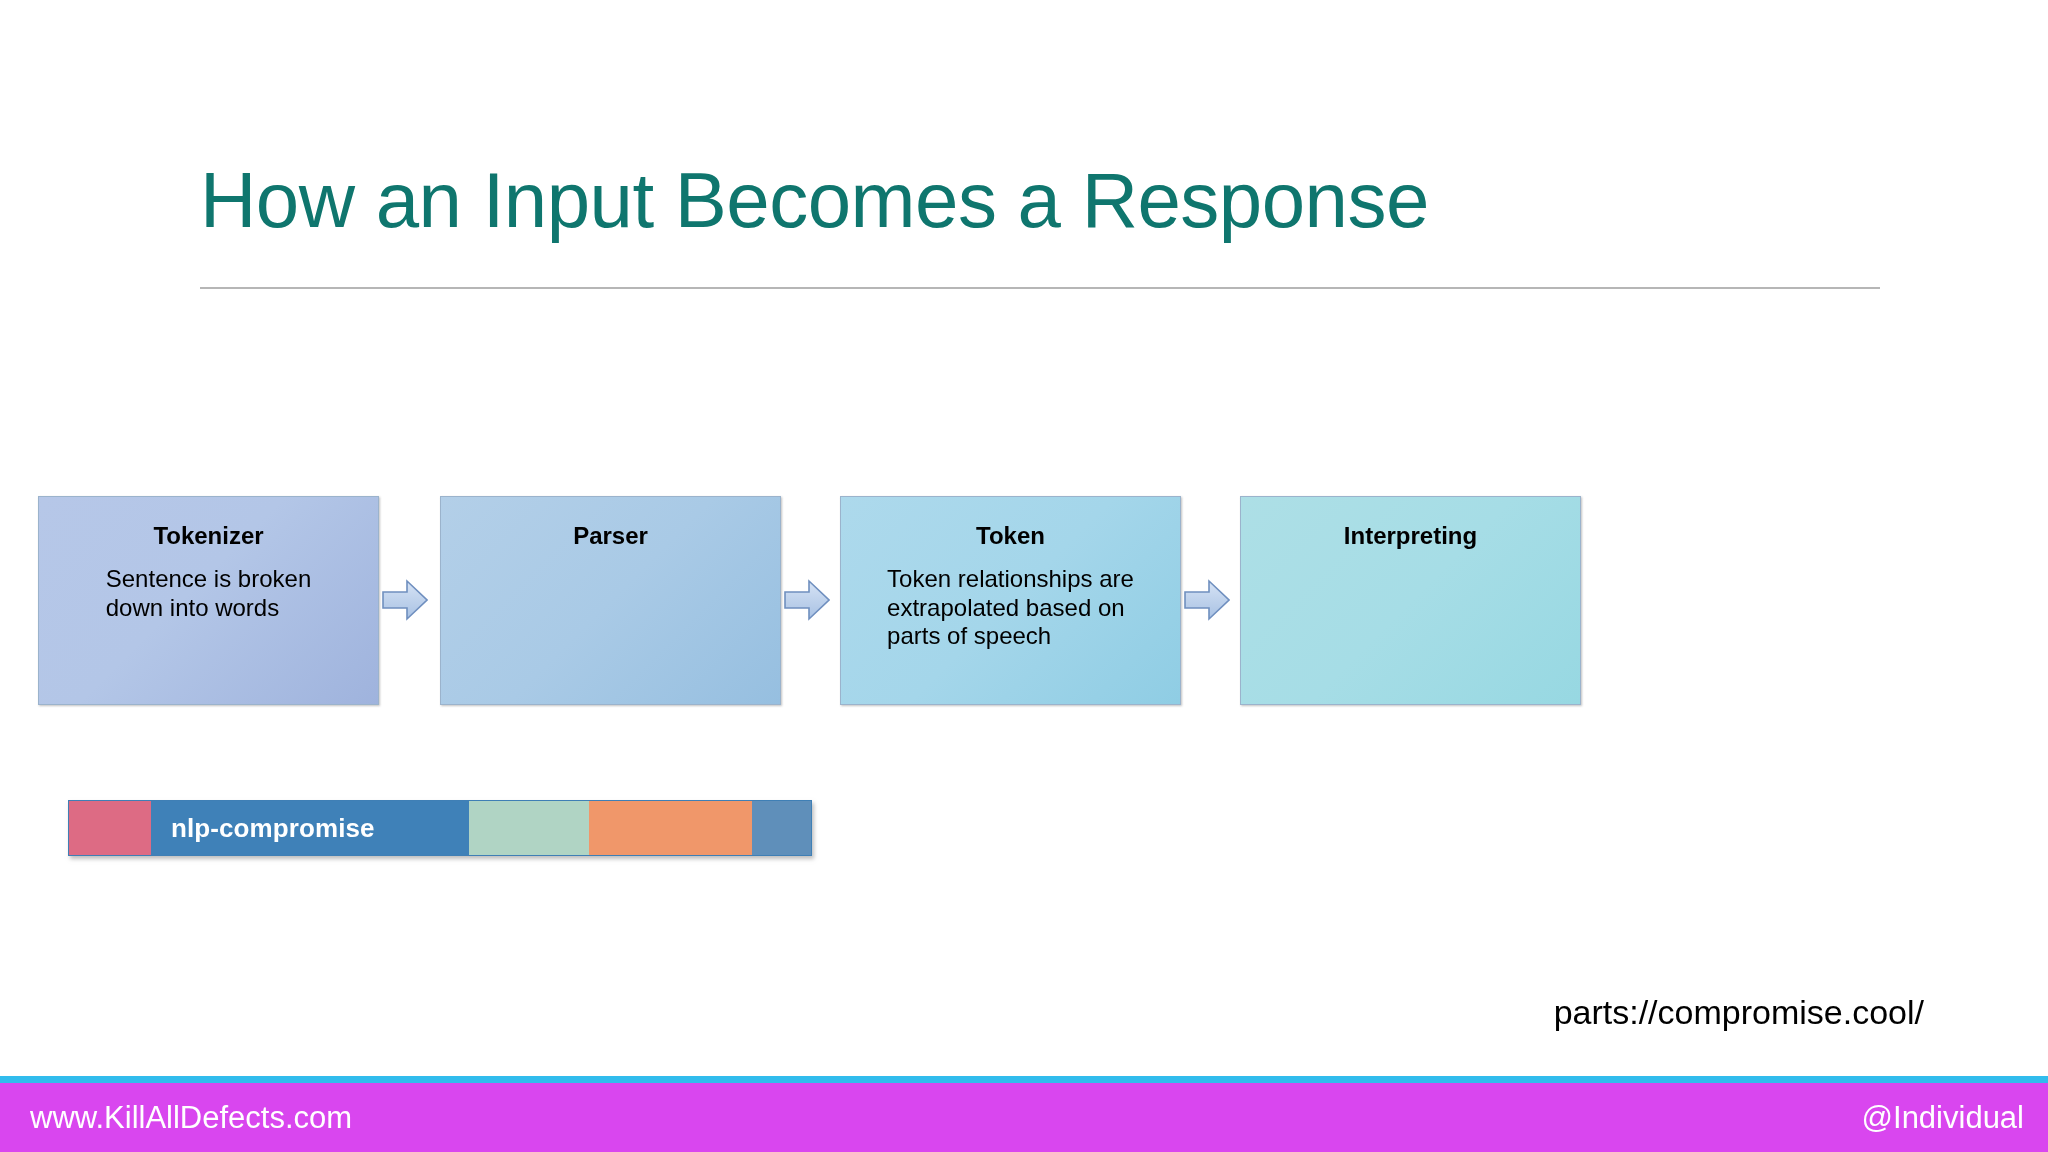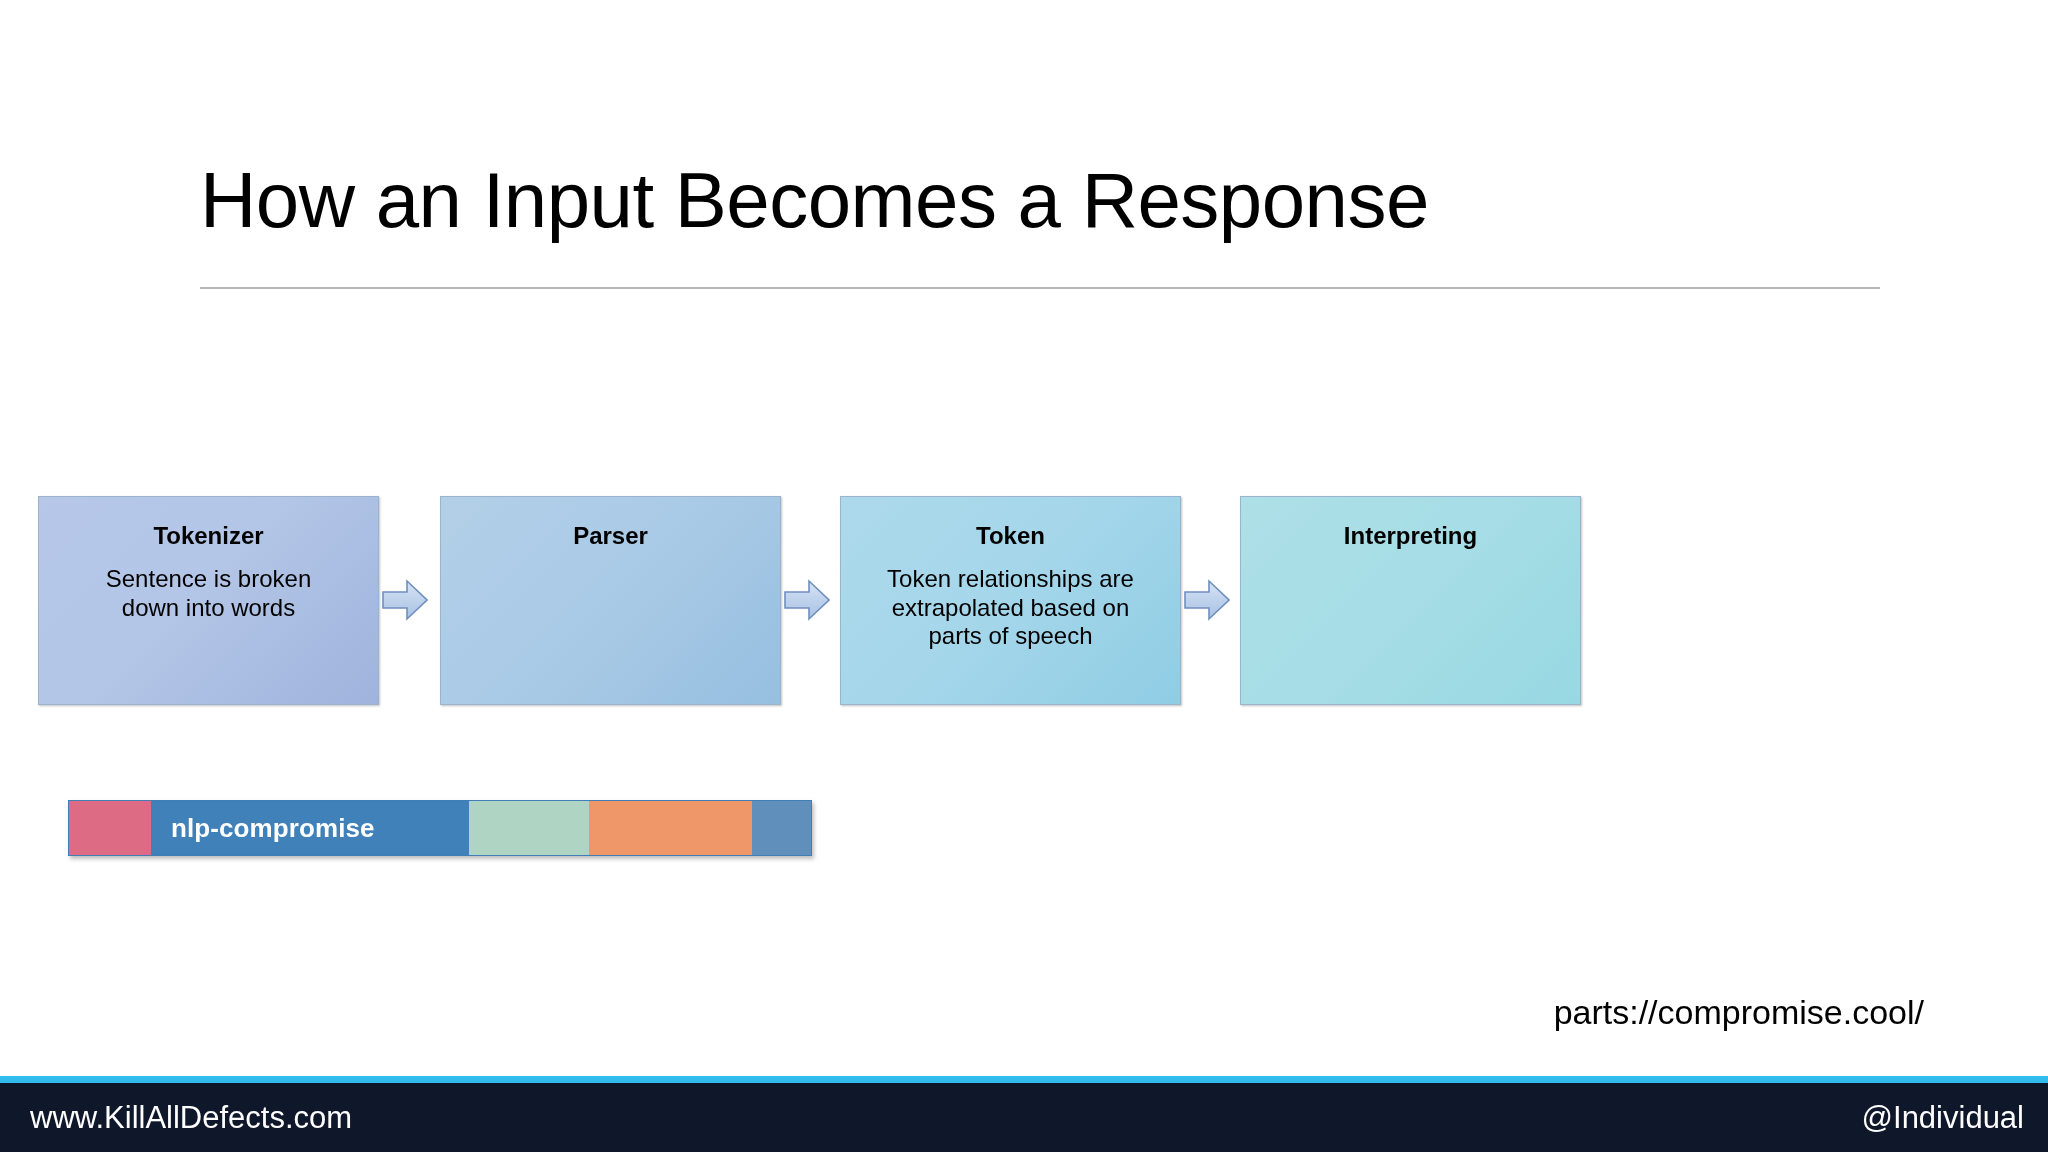--- a/index.html
+++ b/index.html
@@ -19,21 +19,21 @@
 
   
   #slide-title {
     position: absolute;
     left: 200px;
     top: 160px;
     width: 1690px;
     font-size: 78px;
     line-height: 1.05;
     font-weight: 400;
-    color: #000000;
+    color: #0f766e;
     letter-spacing: -0.5px;
     white-space: nowrap;
   }
   #title-rule {
     position: absolute;
     left: 200px;
     top: 287px;
     width: 1680px;
     height: 2px;
     background: #b6b6b6;
@@ -67,21 +67,21 @@
     font-weight: bold;
     color: #000000;
     text-align: center;
     line-height: 1.1;
     margin-bottom: 16px;
   }
   .flow-box .box-desc {
     font-size: 24px;
     font-weight: normal;
     color: #000000;
-    text-align: center;
+    text-align: left;
     line-height: 1.18;
     white-space: pre-line;
   }
 
   #box-0 { left: 38px;   width: 341px;
            background: linear-gradient(135deg,#b6c7e8 0%,#b3c6e7 45%,#9fb3dd 100%); }
   #box-1 { left: 440px;  width: 341px;
            background: linear-gradient(135deg,#b3cfe8 0%,#a9cae6 50%,#96bfe0 100%); }
   #box-2 { left: 840px;  width: 341px;
            background: linear-gradient(135deg,#add9ec 0%,#a4d6ea 50%,#8fcde4 100%); }
@@ -139,21 +139,21 @@
     white-space: nowrap;
   }
 
   
   #footer-bar {
     position: absolute;
     left: 0;
     bottom: 0;
     width: 2048px;
     height: 76px;
-    background: #0f172a;
+    background: #d946ef;
     border-top: 7px solid #31bced;
     box-sizing: border-box;
   }
   #footer-left {
     position: absolute;
     left: 30px;
     top: 50%;
     transform: translateY(-50%);
     color: #ffffff;
     font-size: 31px;

